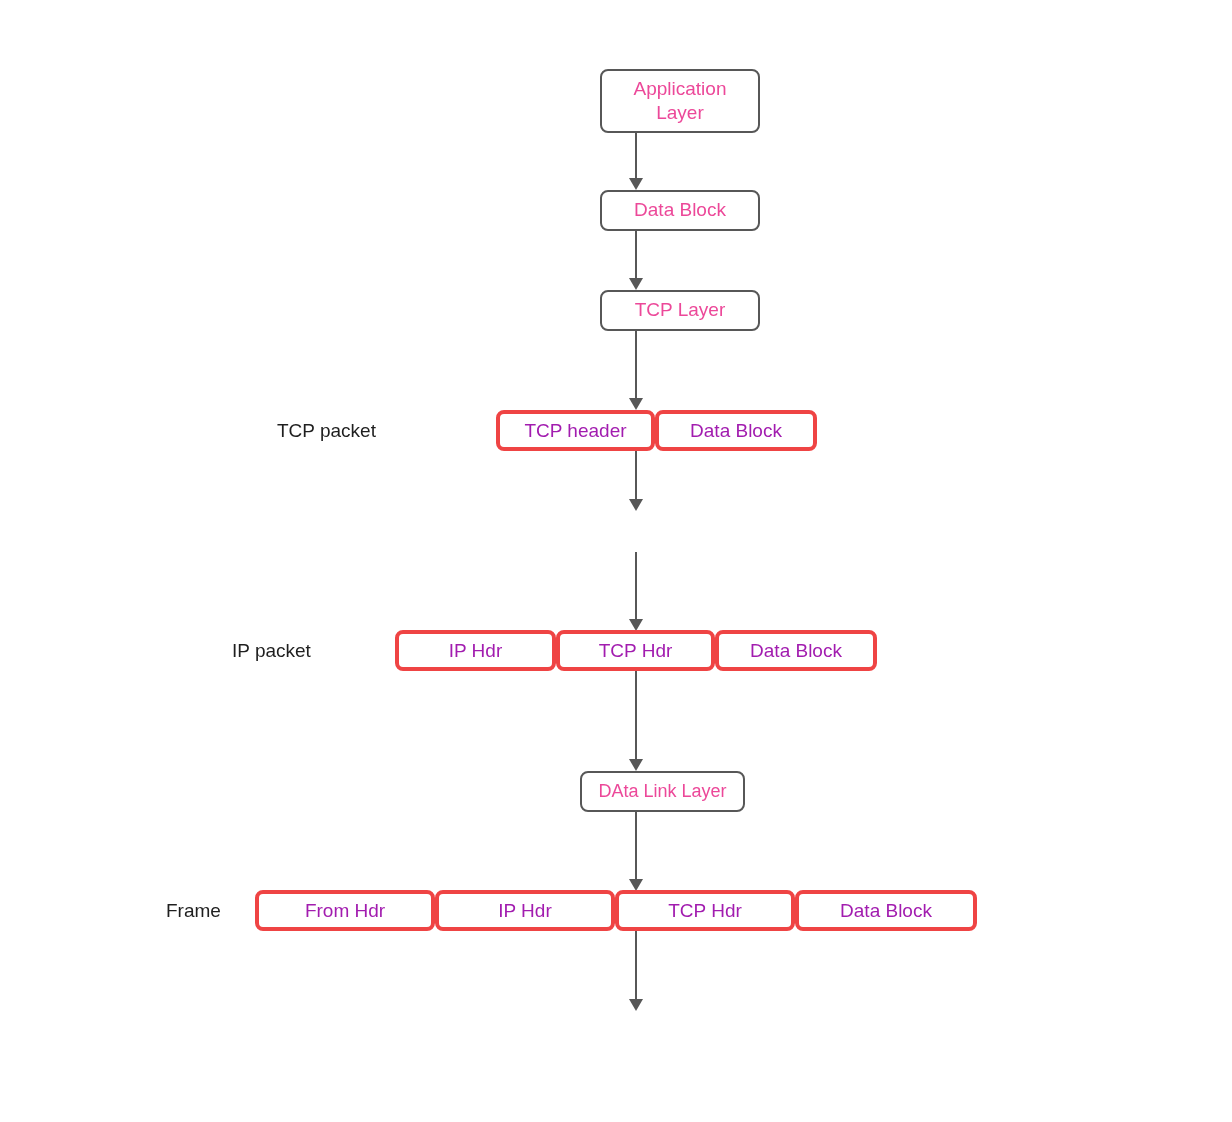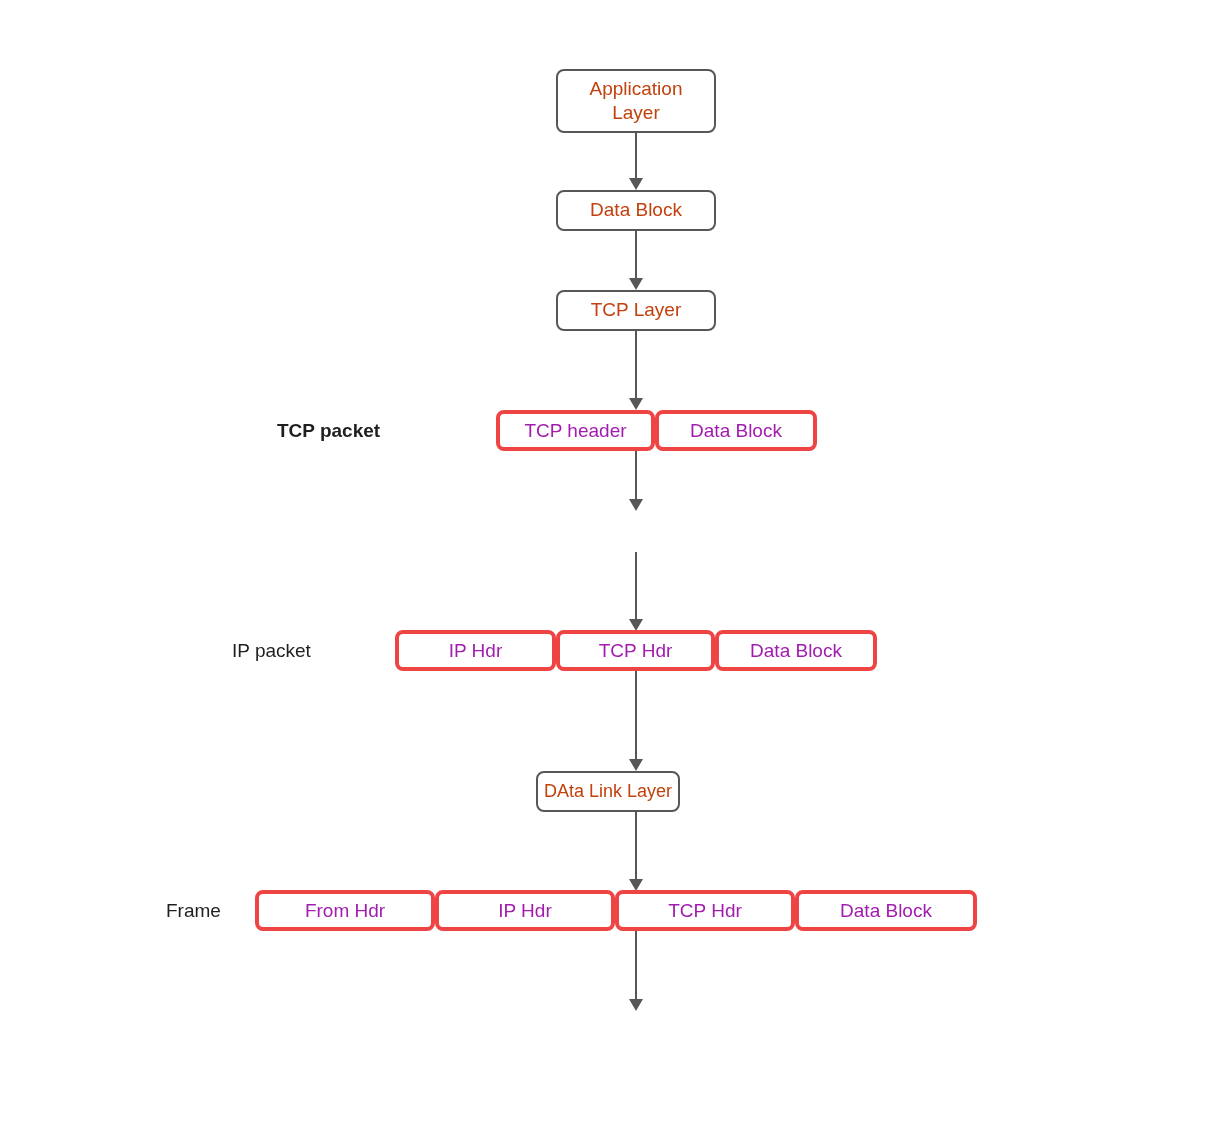--- a/index.html
+++ b/index.html
@@ -14,28 +14,29 @@
     background: #ffffff;
     font-family: "Liberation Sans", sans-serif;
     overflow: hidden;
   }
   .node {
     position: absolute;
     box-sizing: border-box;
     background: #ffffff;
     border: 2px solid #575757;
     border-radius: 8px;
-    color: #c2410c;
+    color: #ec4899;
     font-size: 19px;
     line-height: 1.28;
     display: flex;
     align-items: center;
     justify-content: center;
     text-align: center;
     white-space: pre-line;
+    margin-left: 44px;
   }
   .node.small { font-size: 18px; }
   .seg-row {
     position: absolute;
     display: flex;
     box-sizing: border-box;
   }
   .seg {
     box-sizing: border-box;
     background: #ffffff;
@@ -98,21 +99,21 @@
     <div class="head" style="top:47px;"></div>
   </div>
 
   <div class="node" style="left:556px; top:290px; width:160px; height:41px;">TCP Layer</div>
 
   <div class="arrow" style="left:629px; top:331px; height:79px;">
     <div class="shaft" style="height:67px;"></div>
     <div class="head" style="top:67px;"></div>
   </div>
 
-  <div class="row-label" style="left:277px; top:421px;font-weight:bold;">TCP packet</div>
+  <div class="row-label" style="left:277px; top:421px;">TCP packet</div>
 
   <div class="seg-row" style="left:496px; top:410px; width:321px; height:41px;">
     <div class="seg" style="width:159px;">TCP header</div>
     <div class="seg" style="width:162px; margin-left:0px;">Data Block</div>
   </div>
 
   <div class="arrow" style="left:629px; top:451px; height:60px;">
     <div class="shaft" style="height:48px;"></div>
     <div class="head" style="top:48px;"></div>
   </div>
@@ -129,21 +130,21 @@
     <div class="seg" style="width:161px;">IP Hdr</div>
     <div class="seg" style="width:159px;">TCP Hdr</div>
     <div class="seg" style="width:162px;">Data Block</div>
   </div>
 
   <div class="arrow" style="left:629px; top:671px; height:100px;">
     <div class="shaft" style="height:88px;"></div>
     <div class="head" style="top:88px;"></div>
   </div>
 
-  <div class="node small" style="left:536px; top:771px; width:144px; height:41px;">DAta Link Layer</div>
+  <div class="node small" style="left:536px; top:771px; width:165px; height:41px;">DAta Link Layer</div>
 
   <div class="arrow" style="left:629px; top:812px; height:79px;">
     <div class="shaft" style="height:67px;"></div>
     <div class="head" style="top:67px;"></div>
   </div>
 
   <div class="row-label" style="left:166px; top:901px;">Frame</div>
 
   <div class="seg-row" style="left:255px; top:890px; width:902px; height:41px;">
     <div class="seg" style="width:180px;">From Hdr</div>

